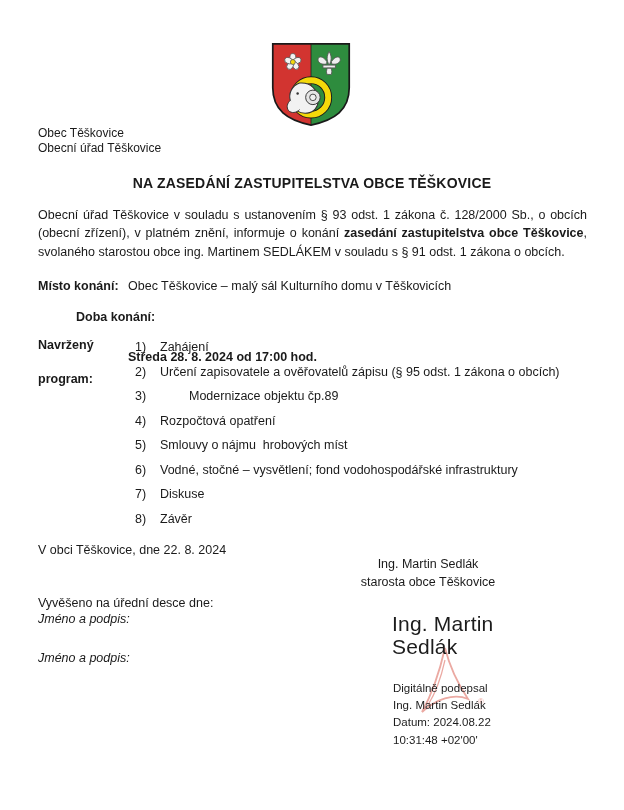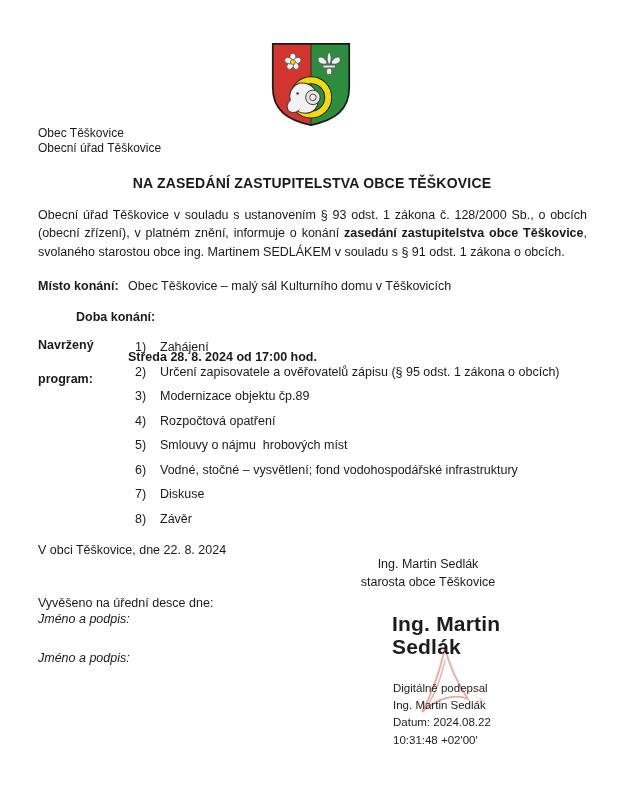--- a/index.html
+++ b/index.html
@@ -33,21 +33,21 @@
   .program-text{position:absolute;left:160px;font-size:12.5px;white-space:pre-wrap;}
   .footer-line{font-size:12.5px;}
   .footer-italic{font-size:12.5px;font-style:italic;}
   .signer-block{
     left:328px;top:556px;width:200px;text-align:center;
     font-size:12.5px;line-height:17.5px;
   }
   .digsig-name{
     left:392px;top:613px;width:180px;
     font-size:21px;line-height:22.5px;color:#1c1c1c;
-    font-weight:700;letter-spacing:0.2px;
+    font-weight:400;letter-spacing:0.2px;
   }
   .digsig-details{
     left:393px;top:680px;width:180px;
     font-size:11.5px;line-height:17.2px;color:#1c1c1c;
   }
 </style>
 </head>
 <body>
 
 <div id="page">
@@ -111,21 +111,21 @@
 
   <div class="abs label" style="left:38px;top:338px;">Navržený</div>
   <div class="abs label" style="left:38px;top:356px;margin-top:16px;">program:</div>
 
   <div>
     <span class="program-num" style="top:340px;">1)</span>
     <span class="program-text" style="top:340px;">Zahájení</span>
     <span class="program-num" style="top:364.5px;">2)</span>
     <span class="program-text" style="top:364.5px;">Určení zapisovatele a ověřovatelů zápisu (§ 95 odst. 1 zákona o obcích)</span>
     <span class="program-num" style="top:389px;">3)</span>
-    <span class="program-text" style="top:389px;">Modernizace objektu čp.89</span>
+    <span class="program-text" style="top:389px;margin-left:29px;">Modernizace objektu čp.89</span>
     <span class="program-num" style="top:413.5px;">4)</span>
     <span class="program-text" style="top:413.5px;">Rozpočtová opatření</span>
     <span class="program-num" style="top:438px;">5)</span>
     <span class="program-text" style="top:438px;">Smlouvy o nájmu  hrobových míst</span>
     <span class="program-num" style="top:462.5px;">6)</span>
     <span class="program-text" style="top:462.5px;">Vodné, stočné – vysvětlení; fond vodohospodářské infrastruktury</span>
     <span class="program-num" style="top:487px;">7)</span>
     <span class="program-text" style="top:487px;">Diskuse</span>
     <span class="program-num" style="top:511.5px;">8)</span>
     <span class="program-text" style="top:511.5px;">Závěr</span>

